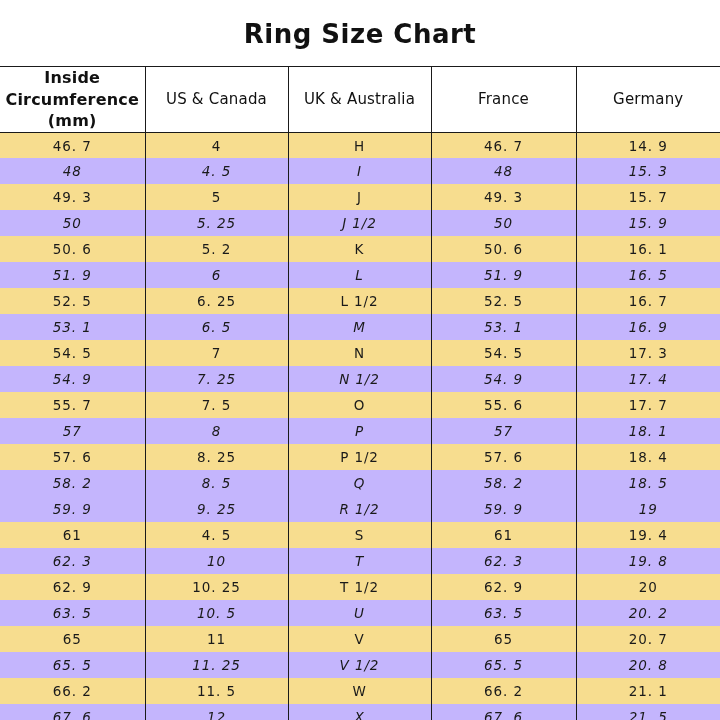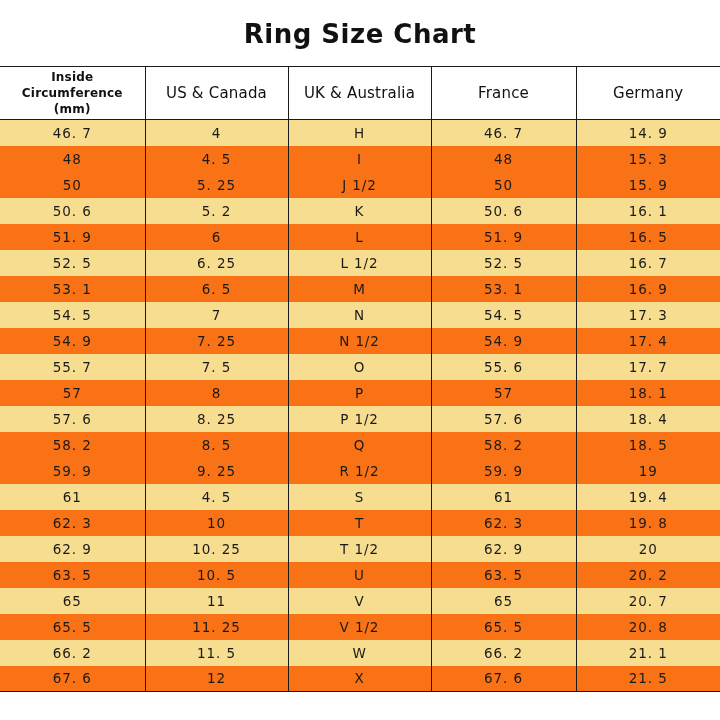--- a/index.html
+++ b/index.html
@@ -58,33 +58,34 @@
   thead tr.header-row th {
     height: 52px;
     border-bottom: 1px solid #1a1a1a;
     background: #ffffff;
     font-size: 15px;
     font-weight: normal;
     color: #111111;
     letter-spacing: 0.2px;
   }
   thead tr.header-row th.col-circ {
-    font-size: 12px;
+    font-size: 16px;
     font-weight: bold;
     line-height: 1.35;
   }
   tbody tr {
     height: 26px;
     margin-left: 44px;
   }
   tbody tr.row-alt {
     background: #f7dd8f;
   }
   tbody tr.row-plain {
-    background: #f97316;
+    background: #c4b5fd;
+    font-style: italic;
   }
   tbody td {
     font-size: 13.5px;
     color: #1a1a1a;
     letter-spacing: 0.9px;
     font-family: "DejaVu Sans", "Liberation Sans", sans-serif;
   }
   
   col.c0 { width: 145px; }
   col.c1 { width: 143px; }
@@ -127,20 +128,27 @@
         <td>46. 7</td>
         <td>14. 9</td>
       </tr>
       <tr class="row-plain">
         <td>48</td>
         <td>4. 5</td>
         <td>I</td>
         <td>48</td>
         <td>15. 3</td>
       </tr>
+      <tr class="row-alt">
+        <td>49. 3</td>
+        <td>5</td>
+        <td>J</td>
+        <td>49. 3</td>
+        <td>15. 7</td>
+      </tr>
       <tr class="row-plain">
         <td>50</td>
         <td>5. 25</td>
         <td>J  1/2</td>
         <td>50</td>
         <td>15. 9</td>
       </tr>
       <tr class="row-alt">
         <td>50. 6</td>
         <td>5. 2</td>

